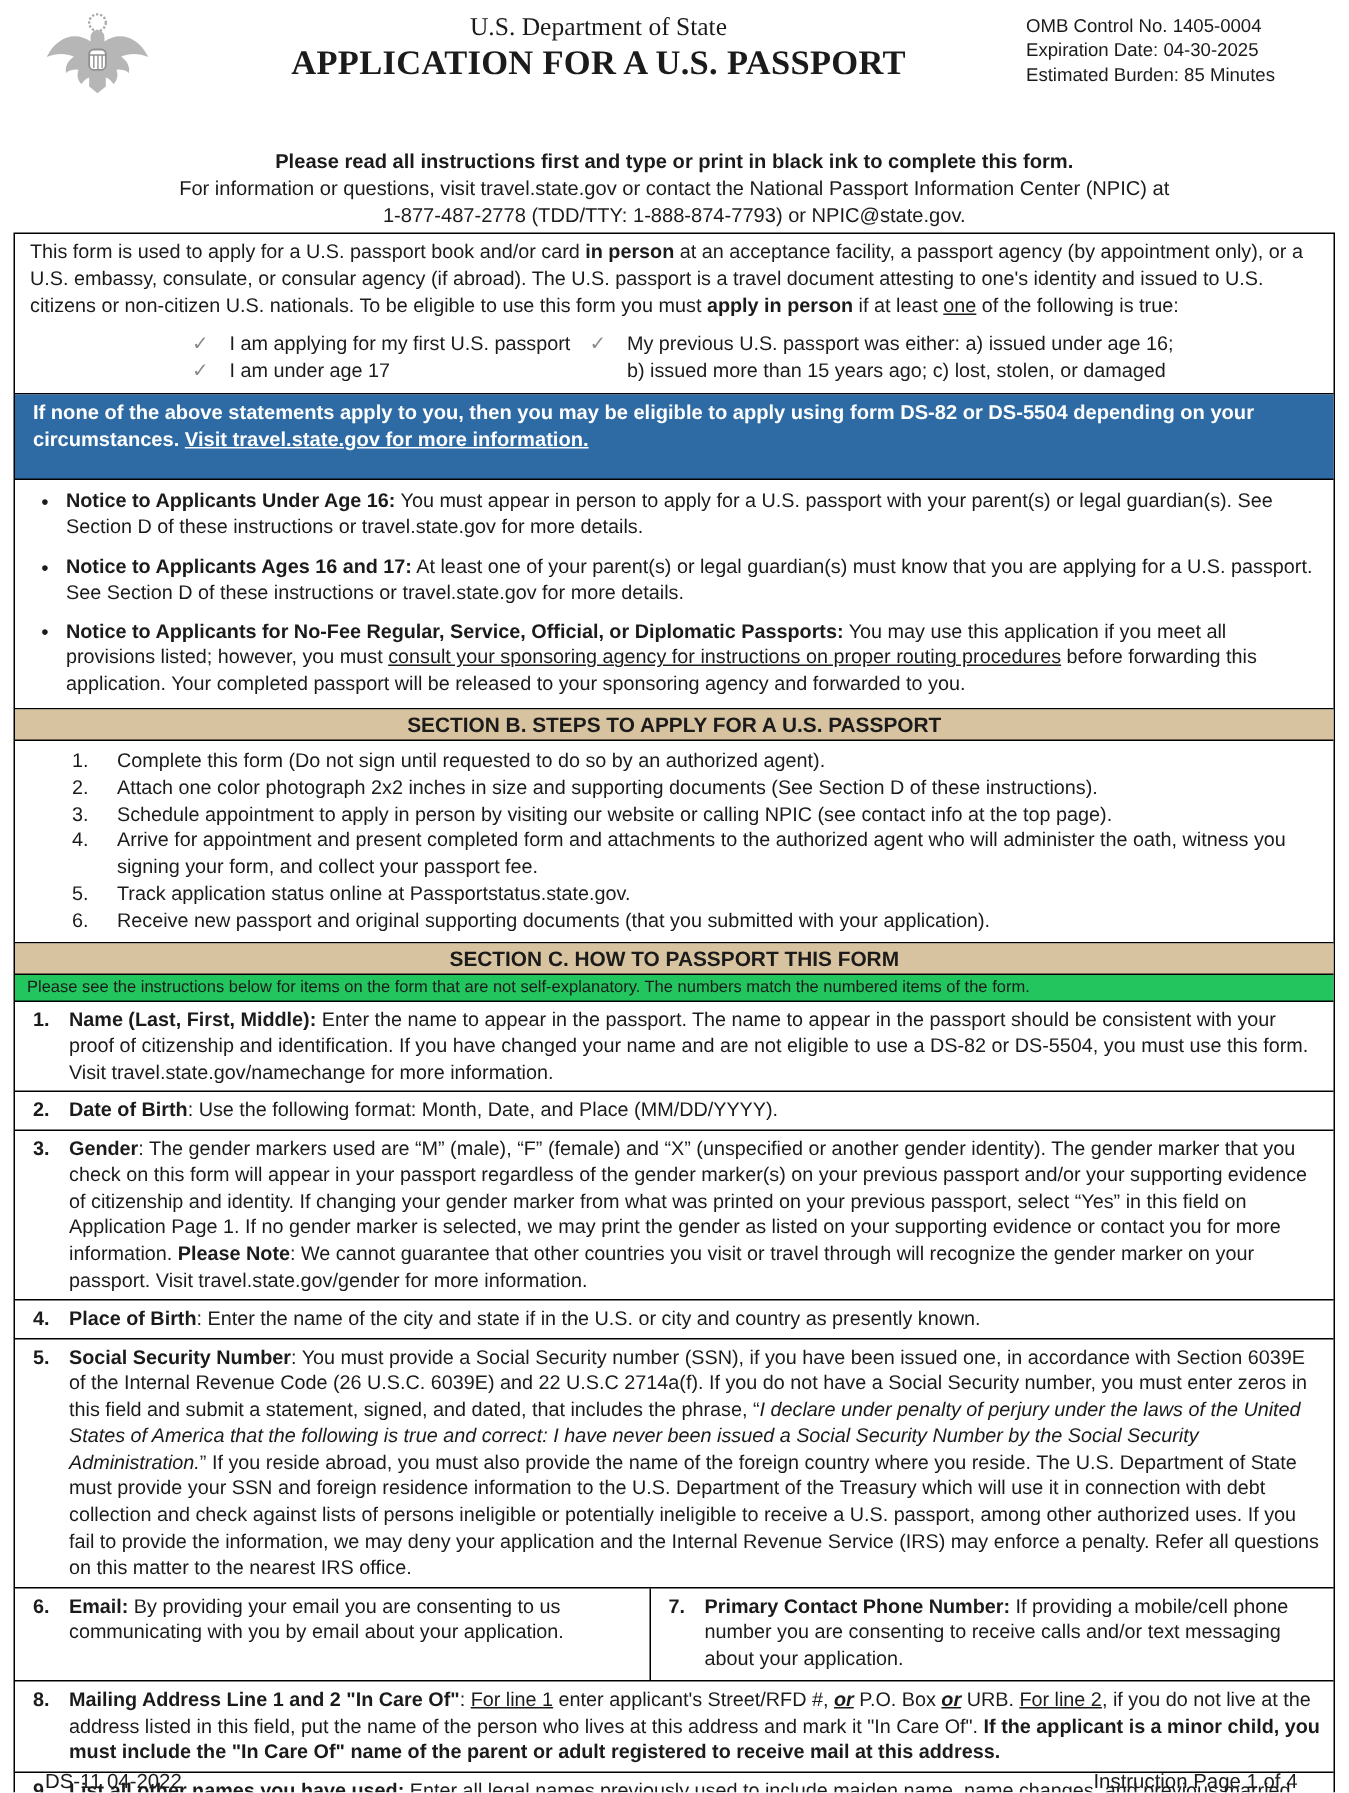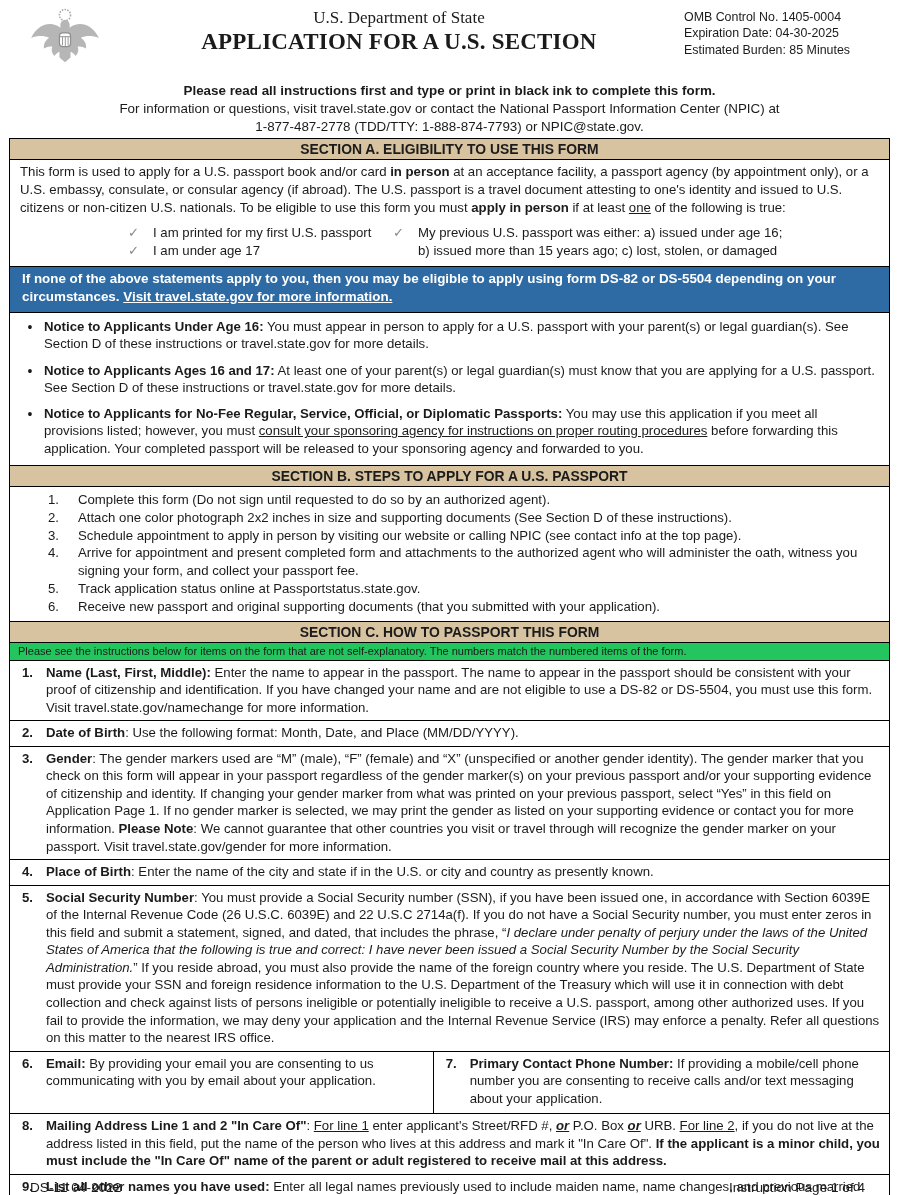--- a/index.html
+++ b/index.html
@@ -13,21 +13,21 @@
 
   
   .hdr { display:flex; padding:5px 10px 0 28px; }
   .seal { width:86px; padding-top:2px; }
   .hdr-center { flex:1; text-align:center; font-family:"Liberation Serif", serif; padding-top:3px; }
   .dept  { font-size:17px; }
   .title { font-size:23px; font-weight:bold; margin-top:1px; letter-spacing:.2px; }
   .omb { width:205px; font-size:12.4px; line-height:1.32; padding-top:4px; }
 
   
-  .intro { text-align:center; font-size:13.4px; line-height:1.33; margin-top:3px; }
+  .intro { text-align:center; font-size:13.4px; line-height:1.33; margin-top:19px; }
   .bold { font-weight:bold; }
 
   
   .ftable { margin:3px 9px 0 9px; border:1.5px solid #000; }
   .row { border-bottom:1.5px solid #000; }
   .row:last-child { border-bottom:none; }
   .sec-head {
     background:#d8c3a0; text-align:center; font-weight:bold;
     font-size:13.9px; padding:2px 4px;
   }
@@ -36,21 +36,21 @@
   
   .checkcols { display:flex; padding:4px 0 5px 0; font-size:13.2px; line-height:1.38; }
   .checkcol-left  { margin-left:118px; width:265px; }
   .checkcol-right { flex:1; }
   .checkline { display:flex; }
   .check { width:25px; color:#8a8a8a; }
 
   
   .bluebanner {
     background:#2e6ba5; color:#fff; font-weight:bold;
-    padding:3px 12px 6px 12px; font-size:13.4px; line-height:1.36;
+    padding:3px 12px 17px 12px; font-size:13.4px; line-height:1.36;
   }
 
   
   .notices { padding:5px 8px 6px 6px; font-size:13.2px; line-height:1.31; }
   .notice { display:flex; margin:0 0 9px 0; }
   .notice:last-child { margin-bottom:2px; }
   .bullet { width:28px; text-align:center; font-size:14px; }
   .ntext { flex:1; padding-right:4px; }
 
   
@@ -90,46 +90,45 @@
     <div class="seal">
       <svg width="74" height="68" viewBox="0 0 120 110" aria-hidden="true">
         <circle cx="60" cy="13" r="9" fill="none" stroke="#a9a9a9" stroke-width="2.5" stroke-dasharray="2.5 2"></circle>
         <path d="M60 21 c-4.5 0 -7.5 3.8 -7.5 8 l0 4.5 c-14 -10.5 -35 -8 -47.5 16.5 c10.5 -4.2 21 -4.2 29.5 -0.2 c-6.5 4.2 -9.7 10.5 -8.5 17.5 c4.2 -3 9.3 -4.2 13.5 -3.2 c-2.2 5.2 -1 11.3 3.2 15.3 c2 -3 5 -6 8.3 -7 l0 9.5 l9 7.5 l9 -7.5 l0 -9.5 c3.3 1 6.3 4 8.3 7 c4.2 -4 5.4 -10.1 3.2 -15.3 c4.2 -1 9.3 0.2 13.5 3.2 c1.2 -7 -2 -13.3 -8.5 -17.5 c8.5 -4 19 -4 29.5 0.2 c-12.5 -24.5 -33.5 -27 -47.5 -16.5 l0 -4.5 c0 -4.2 -3 -8 -7.5 -8 z" fill="#b6b6b6"></path>
         <rect x="51" y="42" width="18" height="22" rx="5" fill="#fff" stroke="#909090" stroke-width="2"></rect>
         <path d="M51 48 h18 M56 48 v14 M60.5 48 v15 M65 48 v14" stroke="#909090" stroke-width="1.5" fill="none"></path>
       </svg>
     </div>
     <div class="hdr-center">
       <div class="dept">U.S. Department of State</div>
-      <div class="title">APPLICATION FOR A U.S. SECTION</div>
+      <div class="title">APPLICATION FOR A U.S. PASSPORT</div>
     </div>
     <div class="omb">
       <div>OMB Control No. 1405-0004</div>
       <div>Expiration Date: 04-30-2025</div>
       <div>Estimated Burden: 85 Minutes</div>
     </div>
   </header>
 
   <div class="intro">
     <div class="bold">Please read all instructions first and type or print in black ink to complete this form.</div>
     <div>For information or questions, visit travel.state.gov or contact the National Passport Information Center (NPIC) at</div>
     <div>1-877-487-2778 (TDD/TTY: 1-888-874-7793) or NPIC@state.gov.</div>
   </div>
 
   <div class="ftable">
 
-    <div class="row sec-head">SECTION A. ELIGIBILITY TO USE THIS FORM</div>
 
     <div class="row">
       <div class="body-pad"><span>This form is used to apply for a U.S. passport book and/or card </span><span class="rb">in person</span><span> at an acceptance facility, a passport agency (by appointment only), or a U.S. embassy, consulate, or consular agency (if abroad). The U.S. passport is a travel document attesting to one's identity and issued to U.S. citizens or non-citizen U.S. nationals. To be eligible to use this form you must </span><span class="rb">apply in person</span><span> if at least </span><span class="ru">one</span><span> of the following is true:</span></div>
       <div class="checkcols">
         <div class="checkcol-left">
           <div class="checkline">
             <span class="check">✓</span>
-            <span>I am printed for my first U.S. passport</span>
+            <span>I am applying for my first U.S. passport</span>
           </div>
           <div class="checkline">
             <span class="check">✓</span>
             <span>I am under age 17</span>
           </div>
         </div>
         <div class="checkcol-right">
           <div class="checkline">
             <span class="check">✓</span>
             <span>My previous U.S. passport was either: a) issued under age 16;</span>

